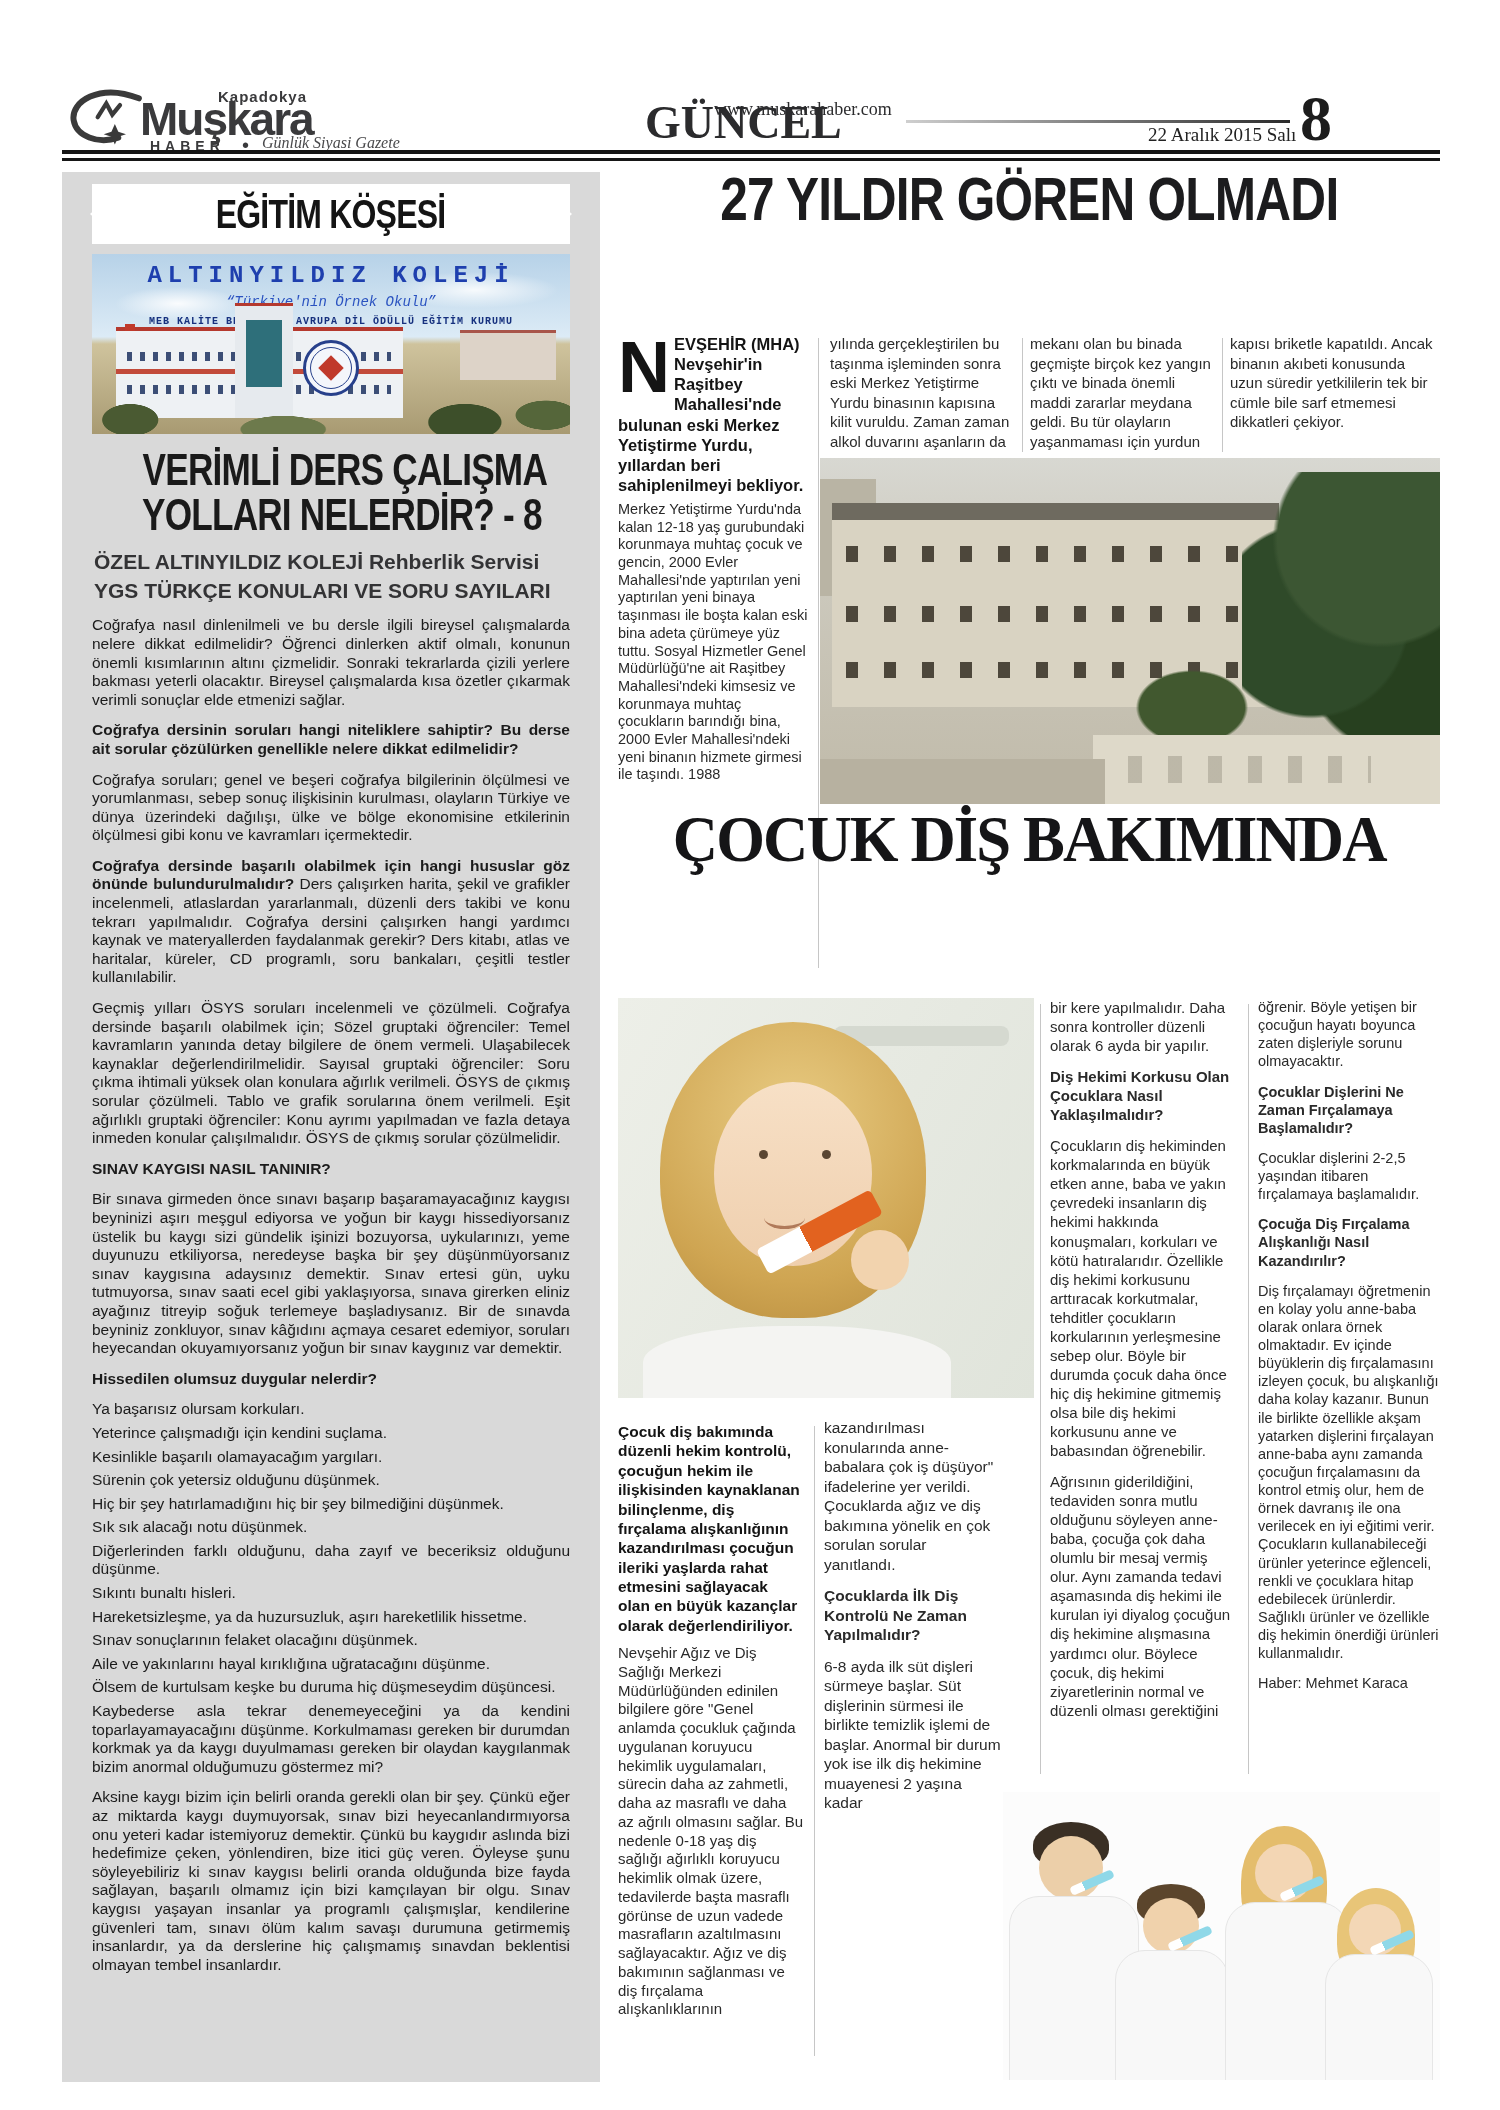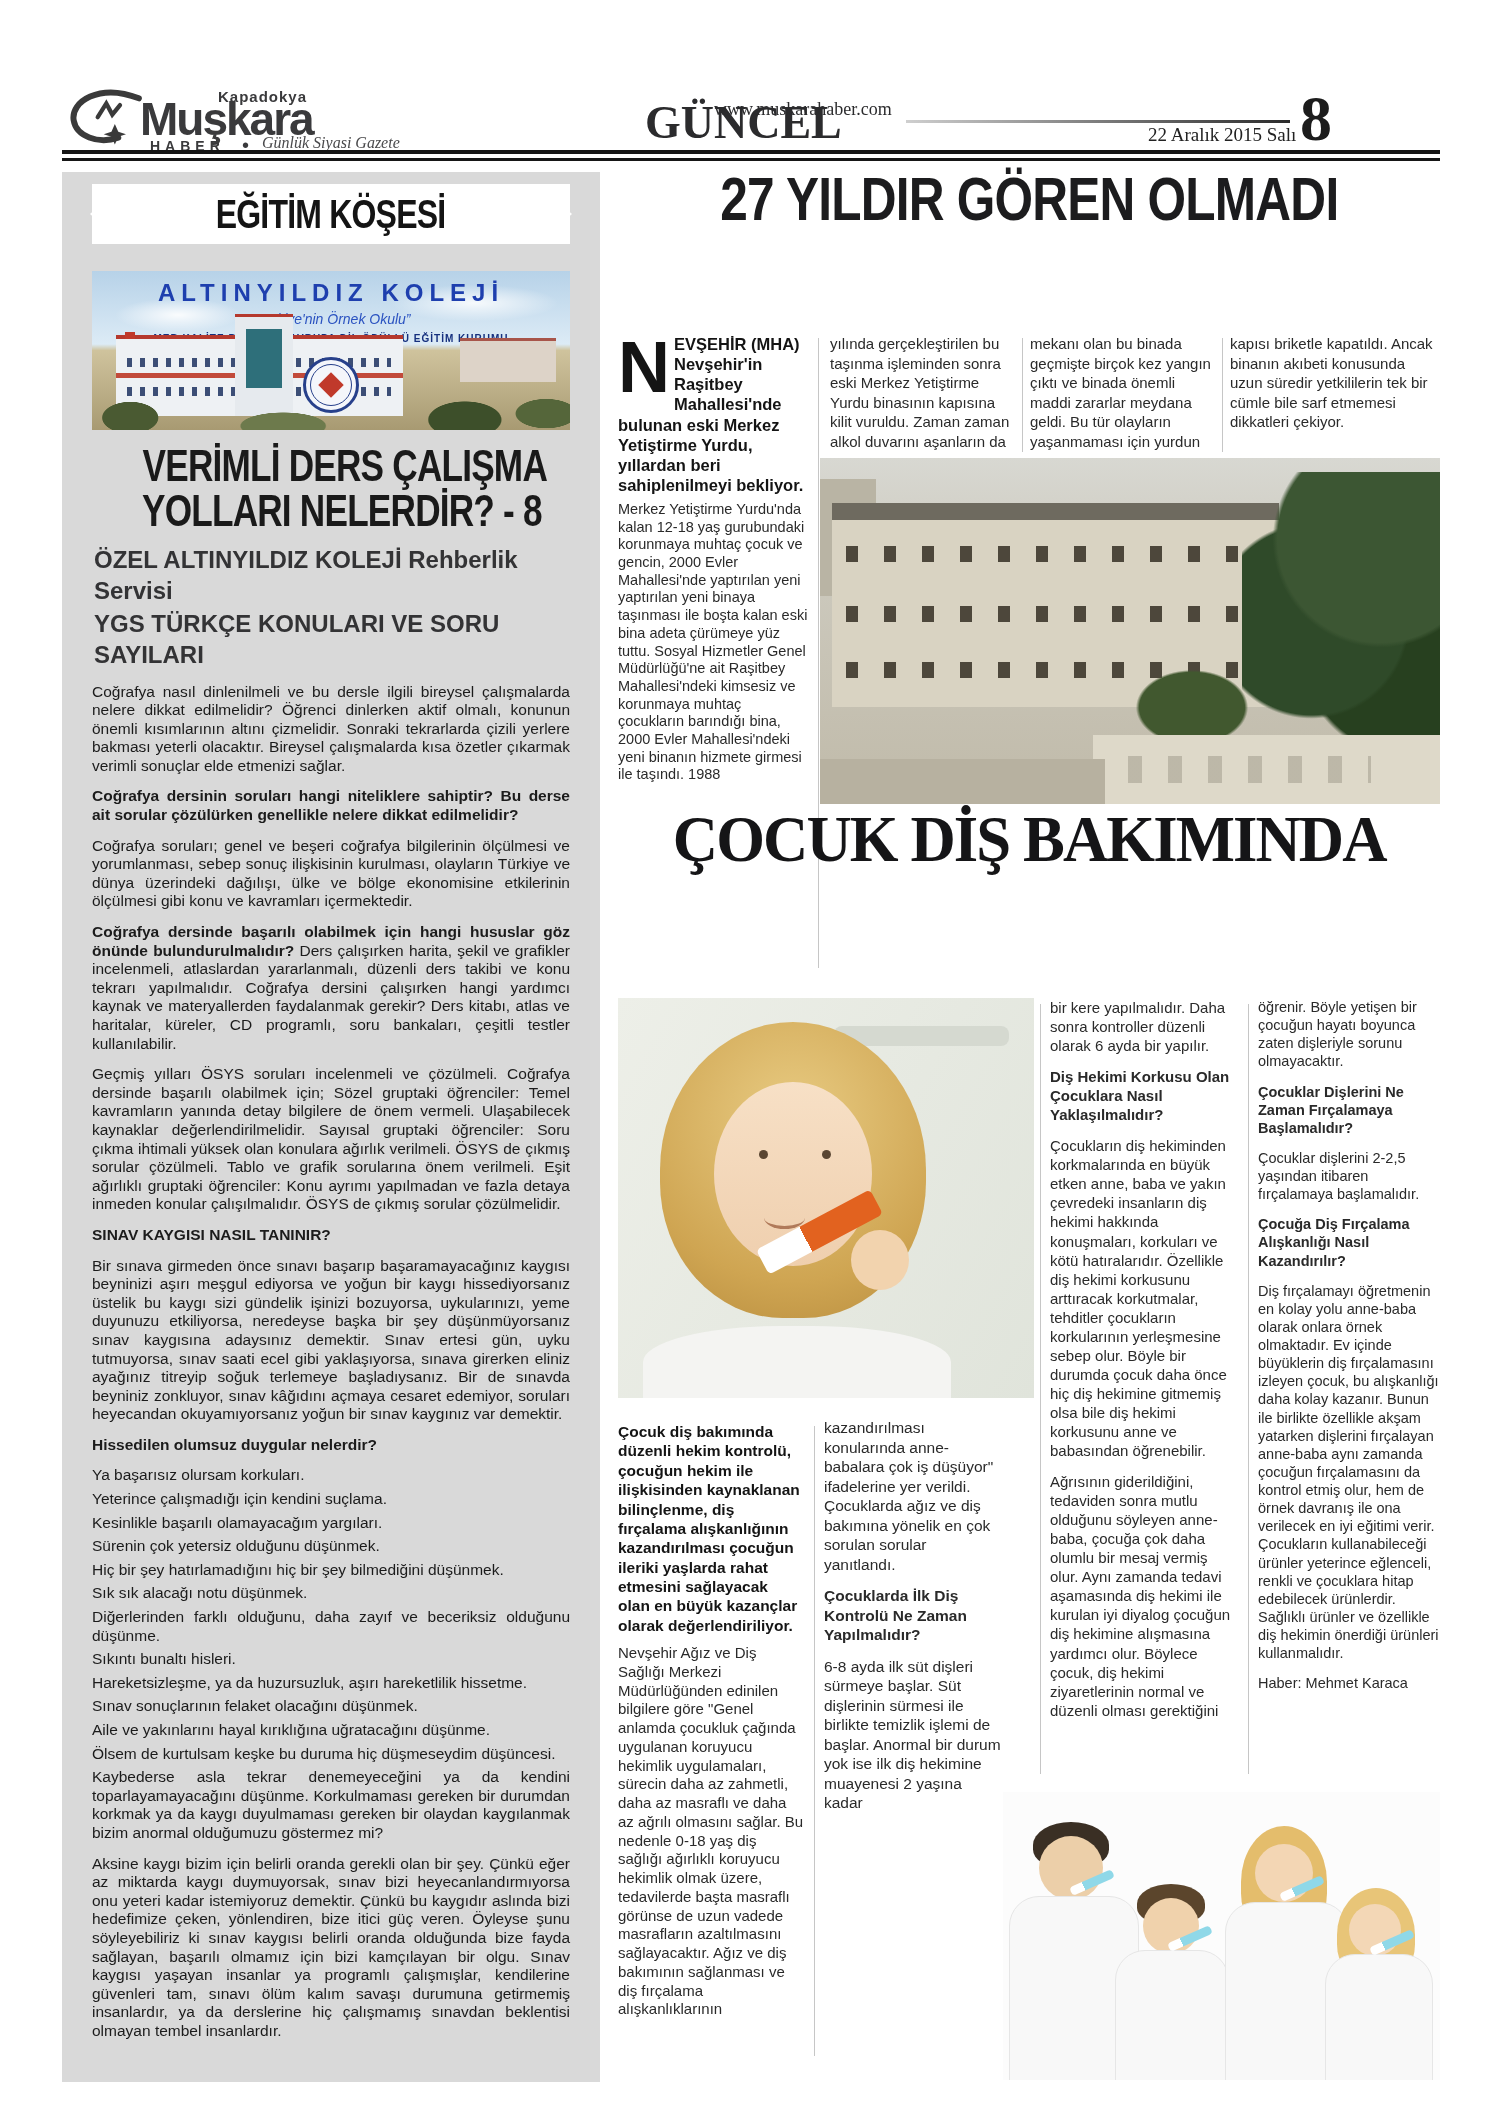--- a/index.html
+++ b/index.html
@@ -27,22 +27,22 @@
   .serif-line{font-family:"Liberation Serif",serif;font-weight:700;display:inline-block;
        transform:scaleX(.95);transform-origin:center;letter-spacing:-2px;white-space:nowrap;}
 
   
   .edu{position:absolute;left:62px;top:172px;width:538px;height:1910px;background:#d9d9d9;
        box-sizing:border-box;padding:0 30px;overflow:hidden;}
   .banner{position:relative;margin:12px auto 0;width:478px;height:60px;background:#fff;
           text-align:center;line-height:60px;font-size:40px;color:#141414;}
   .banner::before{content:"";position:absolute;left:-16px;top:16px;border:14px solid transparent;border-right:16px solid #fff;}
   .banner::after{content:"";position:absolute;right:-16px;top:16px;border:14px solid transparent;border-left:16px solid #fff;}
-  .ad{position:relative;margin:27px auto 0;width:478px;height:159px;overflow:hidden;
-      background:linear-gradient(180deg,#b7d2e8 0%,#dcebf6 46%,#cfc39d 50%,#a89a72 100%);}
+  .ad{position:relative;margin:10px auto 0;width:478px;height:180px;overflow:hidden;
+      background:linear-gradient(180deg,#b7d2e8 0%,#dcebf6 46%,#cfc39d 50%,#a89a72 100%);font-family:Liberation Mono, monospace;}
   .ad-clouds{position:absolute;left:0;top:0;width:100%;height:50%;
       background:radial-gradient(ellipse 90px 24px at 18% 55%,rgba(255,255,255,.9),transparent 70%),
                  radial-gradient(ellipse 120px 26px at 80% 40%,rgba(255,255,255,.85),transparent 70%);}
   .ad-title{position:absolute;left:0;top:8px;width:100%;text-align:center;font-weight:700;
             font-size:24px;letter-spacing:6px;color:#1e3fae;}
   .ad-sub{position:absolute;left:0;top:40px;width:100%;text-align:center;font-style:italic;
           font-size:14px;color:#2a52c0;}
   .ad-line3{position:absolute;left:0;top:62px;width:100%;text-align:center;font-weight:700;
             font-size:10px;letter-spacing:1px;color:#16307e;}
   .adp-bldg{position:absolute;left:5%;bottom:9%;width:60%;height:48%;background:#eef1f4;border-top:4px solid #b5392e;}
@@ -57,21 +57,21 @@
                  radial-gradient(ellipse 60px 30px at 78% 75%,#3d4f2a 0 60%,transparent 62%),
                  radial-gradient(ellipse 50px 24px at 95% 60%,#55663a 0 60%,transparent 62%),
                  radial-gradient(ellipse 70px 22px at 40% 90%,#6d7a4c 0 60%,transparent 62%);}
   .adp-flag{position:absolute;left:7%;bottom:57%;width:10px;height:7px;background:#c0392b;}
   .badge{position:absolute;left:50%;top:86px;margin-left:-28px;width:56px;height:56px;border-radius:50%;
          background:#f4f6fb;border:3px solid #27408b;box-sizing:border-box;}
   .badge-core{position:absolute;left:50%;top:50%;width:18px;height:18px;margin:-9px 0 0 -9px;
          background:#c0392b;transform:rotate(45deg);}
   .badge-ring{position:absolute;inset:4px;border:1px solid #27408b;border-radius:50%;}
   .edu-h{margin-top:14px;text-align:center;font-size:44px;line-height:1.02;color:#1a1a1a;}
-  .edu-sub1,.edu-sub2{margin:2px 0 0 2px;font-weight:700;font-size:24px;line-height:1.3;color:#333335;}
+  .edu-sub1,.edu-sub2{margin:2px 0 0 2px;font-weight:700;font-size:21px;line-height:1.3;color:#333335;}
   .edu-sub1{margin-top:10px;}
   .edu-body{margin-top:12px;font-size:15.5px;line-height:1.2;text-align:justify;color:#1b1b1b;}
   .edu-body p,.ncol p{margin:0;}
   .p-n{margin:0 0 12px !important;}
   .p-b{font-weight:700;margin:0 0 12px !important;}
   .p-h{font-weight:700;margin:4px 0 12px !important;}
   .p-i{margin:0 0 5px !important;}
   .rb{font-weight:700;}
 
   

